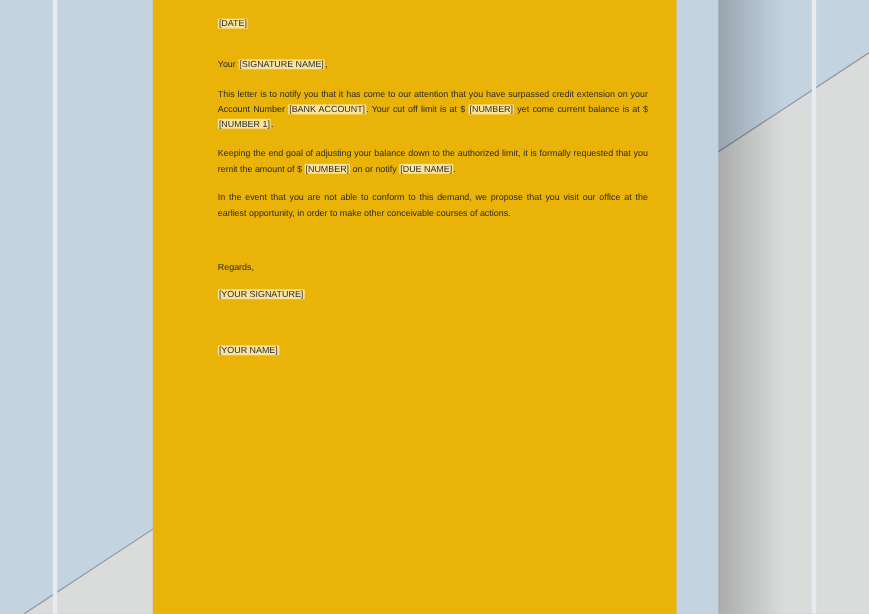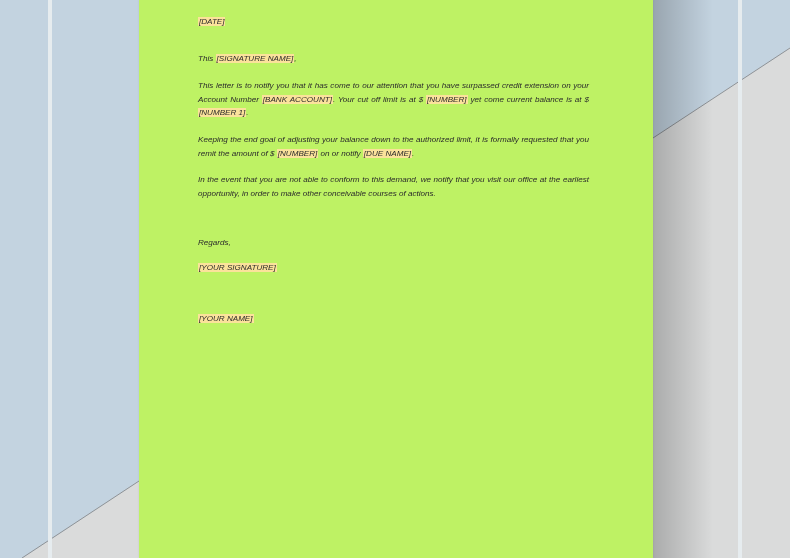--- a/index.html
+++ b/index.html
@@ -4,24 +4,23 @@
 <style>
   html, body { margin: 0; padding: 0; }
   body {
     width: 790px; height: 558px; overflow: hidden; position: relative;
     background: #c3d3e0;
     font-family: "Liberation Sans", sans-serif;
   }
   .bg { position: absolute; inset: 0; }
   .bg svg { display: block; }
   .page {
-    position: absolute; left: 139px; top: 0; width: 514px; height: 558px;
-    background: #bef264;
+    position: absolute; left: 139px; top: 0; width: 476px; height: 558px;
+    background: #eab308;
     box-shadow: 0 0 2px rgba(0,0,0,0.08);
-    font-style: italic;
   }
   .shade-right {
     position: absolute; left: 653px; top: 0; width: 60px; height: 558px;
     background: linear-gradient(to right, rgba(0,0,0,0.22), rgba(0,0,0,0));
     pointer-events: none;
   }
   .letter {
     position: absolute; left: 59px; top: 0; width: 391px;
     font-size: 8.1px; line-height: 13.5px; color: #2b2b2b;
     text-align: justify;
@@ -45,27 +44,27 @@
 </div>
 
 <div class="shade-right"></div>
 
 <div class="page">
   <div class="letter">
     <p class="p" style="top:15px">
       <span class="hl">[DATE]</span>
     </p>
 
-    <p class="p" style="top:52px"><span>This </span><span class="hl">[SIGNATURE NAME]</span><span>,</span></p>
+    <p class="p" style="top:52px"><span>Your </span><span class="hl">[SIGNATURE NAME]</span><span>,</span></p>
 
     <p class="p" style="top:79px"><span>This letter is to notify you that it has come to our attention that you have surpassed credit extension on your Account Number </span><span class="hl">[BANK ACCOUNT]</span><span>. Your cut off limit is at $ </span><span class="hl">[NUMBER]</span><span> yet come current balance is at $ </span><span class="hl">[NUMBER 1]</span><span>.</span></p>
 
     <p class="p" style="top:133px"><span>Keeping the end goal of adjusting your balance down to the authorized limit, it is formally requested that you remit the amount of $ </span><span class="hl">[NUMBER]</span><span> on or notify </span><span class="hl">[DUE NAME]</span><span>.</span></p>
 
-    <p class="p" style="top:173px">In the event that you are not able to conform to this demand, we notify that you visit our office at the earliest opportunity, in order to make other conceivable courses of actions.</p>
+    <p class="p" style="top:173px">In the event that you are not able to conform to this demand, we propose that you visit our office at the earliest opportunity, in order to make other conceivable courses of actions.</p>
 
     <p class="p" style="top:236px">Regards,</p>
 
     <p class="p" style="top:261px">
       <span class="hl">[YOUR SIGNATURE]</span>
     </p>
 
     <p class="p" style="top:312px">
       <span class="hl">[YOUR NAME]</span>
     </p>

